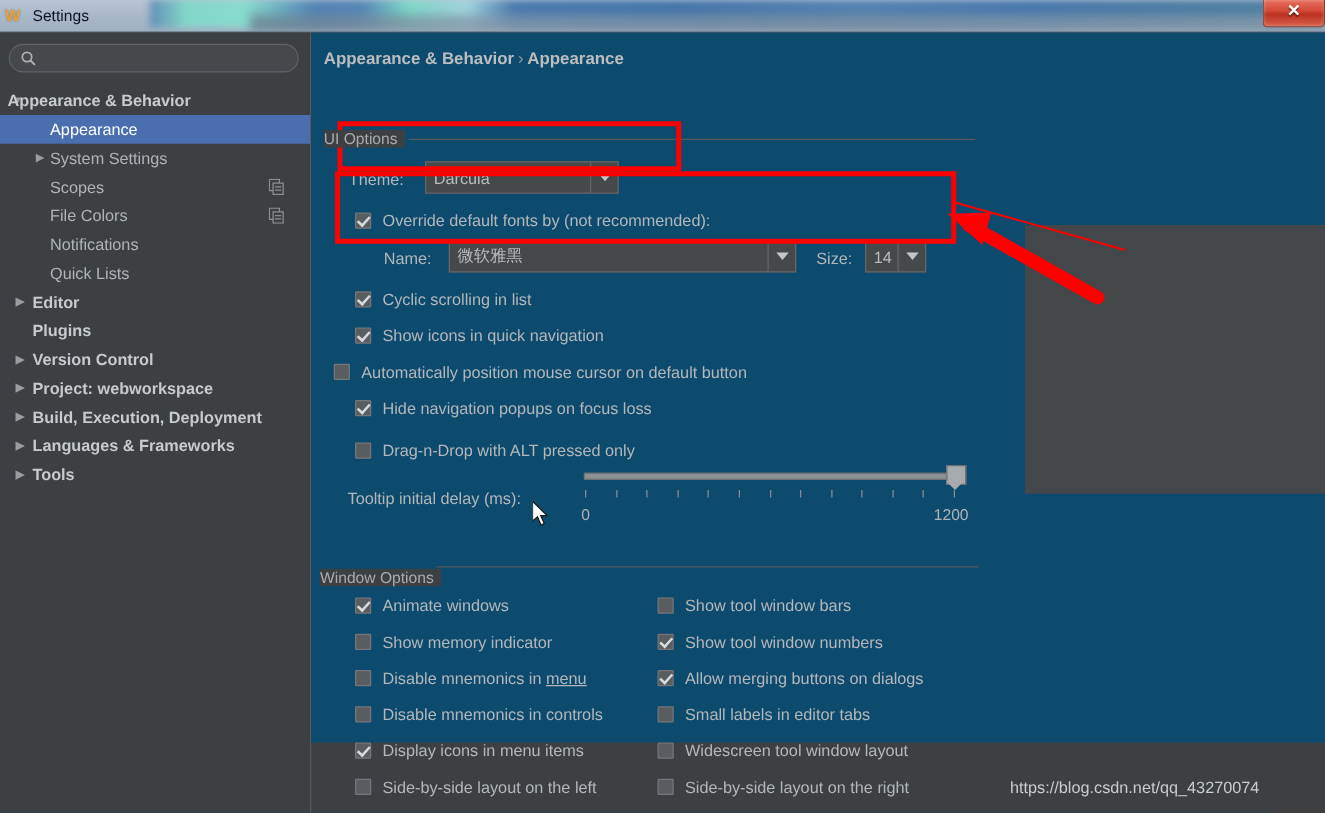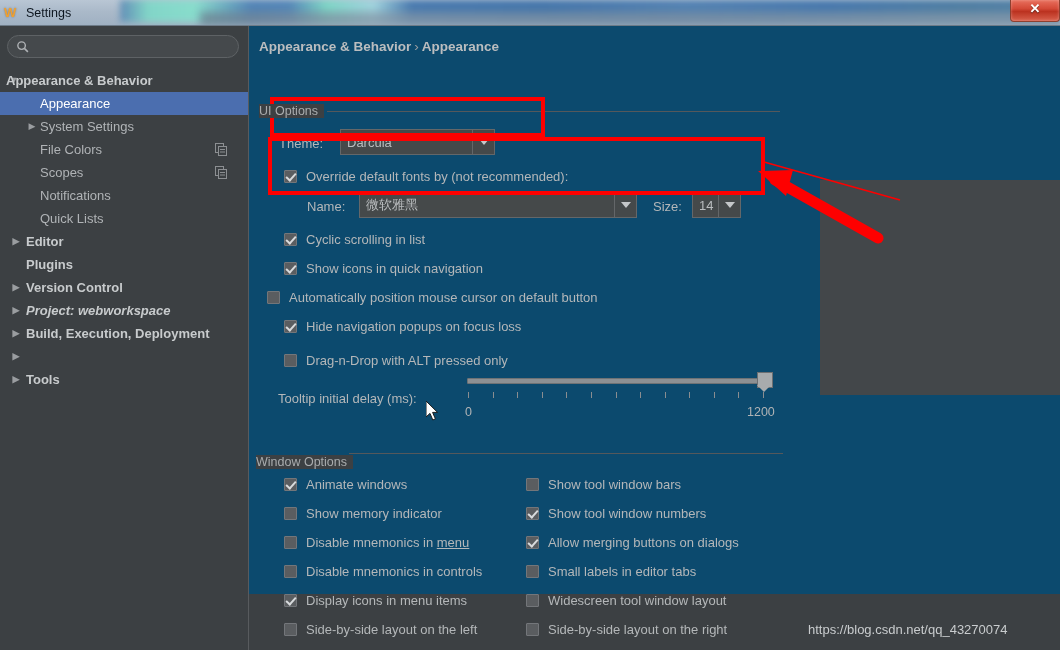--- a/index.html
+++ b/index.html
@@ -384,64 +384,65 @@
             <span class="lbl" style="left: 6px;">Appearance &amp; Behavior</span>
           </div>
           <div class="tree-row selected">
             <span class="lbl" style="left: 40px;">Appearance</span>
           </div>
           <div class="tree-row">
             <span class="tw" style="left: 26px;">▶</span>
             <span class="lbl" style="left: 40px;">System Settings</span>
           </div>
           <div class="tree-row">
+            <span class="lbl" style="left: 40px;">Scopes</span>
+            <svg class="copy-icon" viewBox="0 0 13 13">
+              <rect x="0.5" y="0.5" width="8" height="9" fill="none" stroke="#8c8f92"></rect>
+              <rect x="3.5" y="3.5" width="8" height="9" fill="#3c4043" stroke="#8c8f92"></rect>
+              <line x1="5" y1="6.5" x2="10" y2="6.5" stroke="#8c8f92"></line>
+              <line x1="5" y1="9" x2="10" y2="9" stroke="#8c8f92"></line>
+            </svg>
+          </div>
+          <div class="tree-row">
             <span class="lbl" style="left: 40px;">File Colors</span>
             <svg class="copy-icon" viewBox="0 0 13 13">
               <rect x="0.5" y="0.5" width="8" height="9" fill="none" stroke="#8c8f92"></rect>
               <rect x="3.5" y="3.5" width="8" height="9" fill="#3c4043" stroke="#8c8f92"></rect>
               <line x1="5" y1="6.5" x2="10" y2="6.5" stroke="#8c8f92"></line>
               <line x1="5" y1="9" x2="10" y2="9" stroke="#8c8f92"></line>
             </svg>
           </div>
           <div class="tree-row">
-            <span class="lbl" style="left: 40px;">Scopes</span>
-            <svg class="copy-icon" viewBox="0 0 13 13">
-              <rect x="0.5" y="0.5" width="8" height="9" fill="none" stroke="#8c8f92"></rect>
-              <rect x="3.5" y="3.5" width="8" height="9" fill="#3c4043" stroke="#8c8f92"></rect>
-              <line x1="5" y1="6.5" x2="10" y2="6.5" stroke="#8c8f92"></line>
-              <line x1="5" y1="9" x2="10" y2="9" stroke="#8c8f92"></line>
-            </svg>
-          </div>
-          <div class="tree-row">
             <span class="lbl" style="left: 40px;">Notifications</span>
           </div>
           <div class="tree-row">
             <span class="lbl" style="left: 40px;">Quick Lists</span>
           </div>
           <div class="tree-row bold">
             <span class="tw" style="left: 10px;">▶</span>
             <span class="lbl" style="left: 26px;">Editor</span>
           </div>
           <div class="tree-row bold">
             <span class="lbl" style="left: 26px;">Plugins</span>
           </div>
           <div class="tree-row bold">
             <span class="tw" style="left: 10px;">▶</span>
             <span class="lbl" style="left: 26px;">Version Control</span>
           </div>
           <div class="tree-row bold">
             <span class="tw" style="left: 10px;">▶</span>
-            <span class="lbl" style="left: 26px; font-style: italic;">Project: webworkspace</span>
+            <span class="lbl" style="left: 26px;">Project: webworkspace</span>
           </div>
           <div class="tree-row bold">
             <span class="tw" style="left: 10px;">▶</span>
             <span class="lbl" style="left: 26px;">Build, Execution, Deployment</span>
           </div>
           <div class="tree-row bold">
             <span class="tw" style="left: 10px;">▶</span>
+            <span class="lbl" style="left: 26px;">Languages &amp; Frameworks</span>
           </div>
           <div class="tree-row bold">
             <span class="tw" style="left: 10px;">▶</span>
             <span class="lbl" style="left: 26px;">Tools</span>
           </div>
         </div>
     </div>
 
     <div class="content">
 

